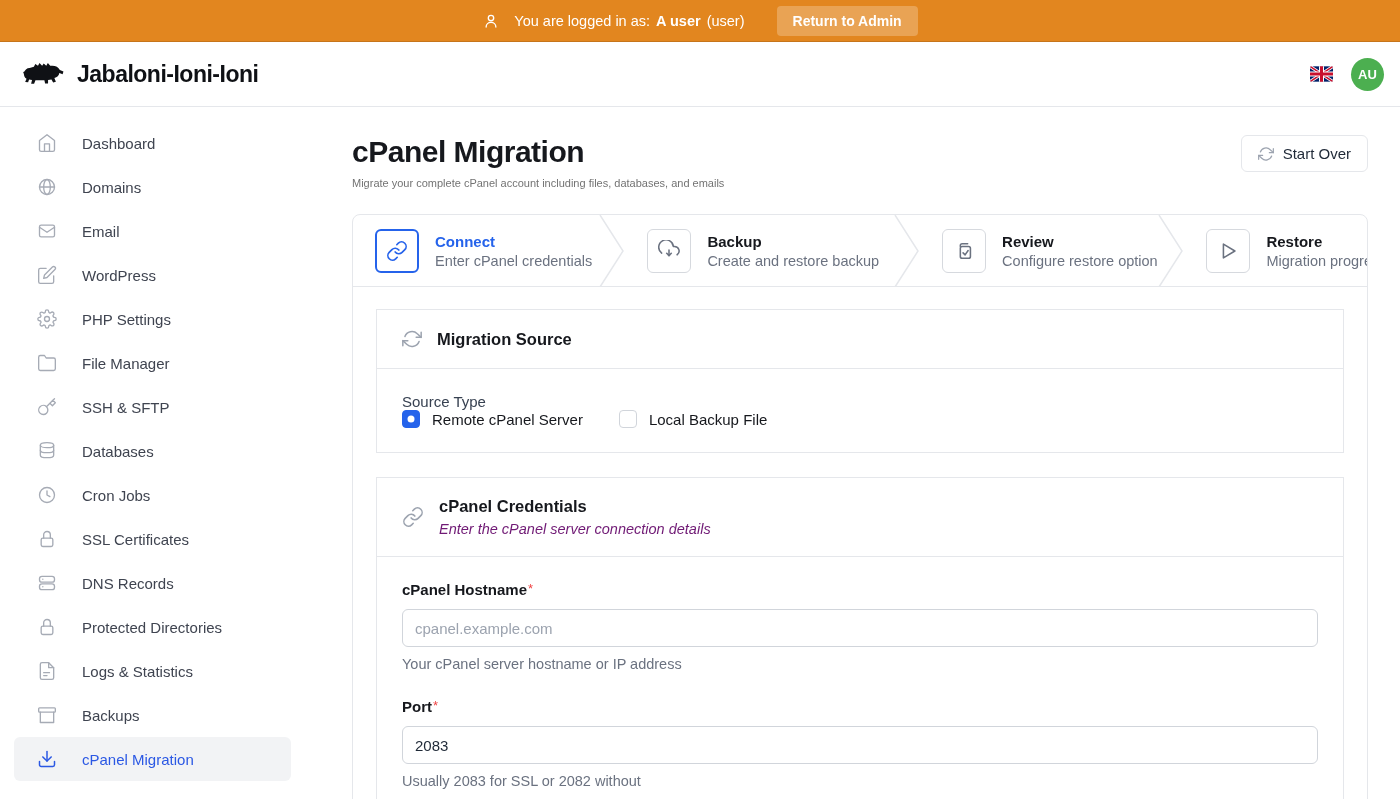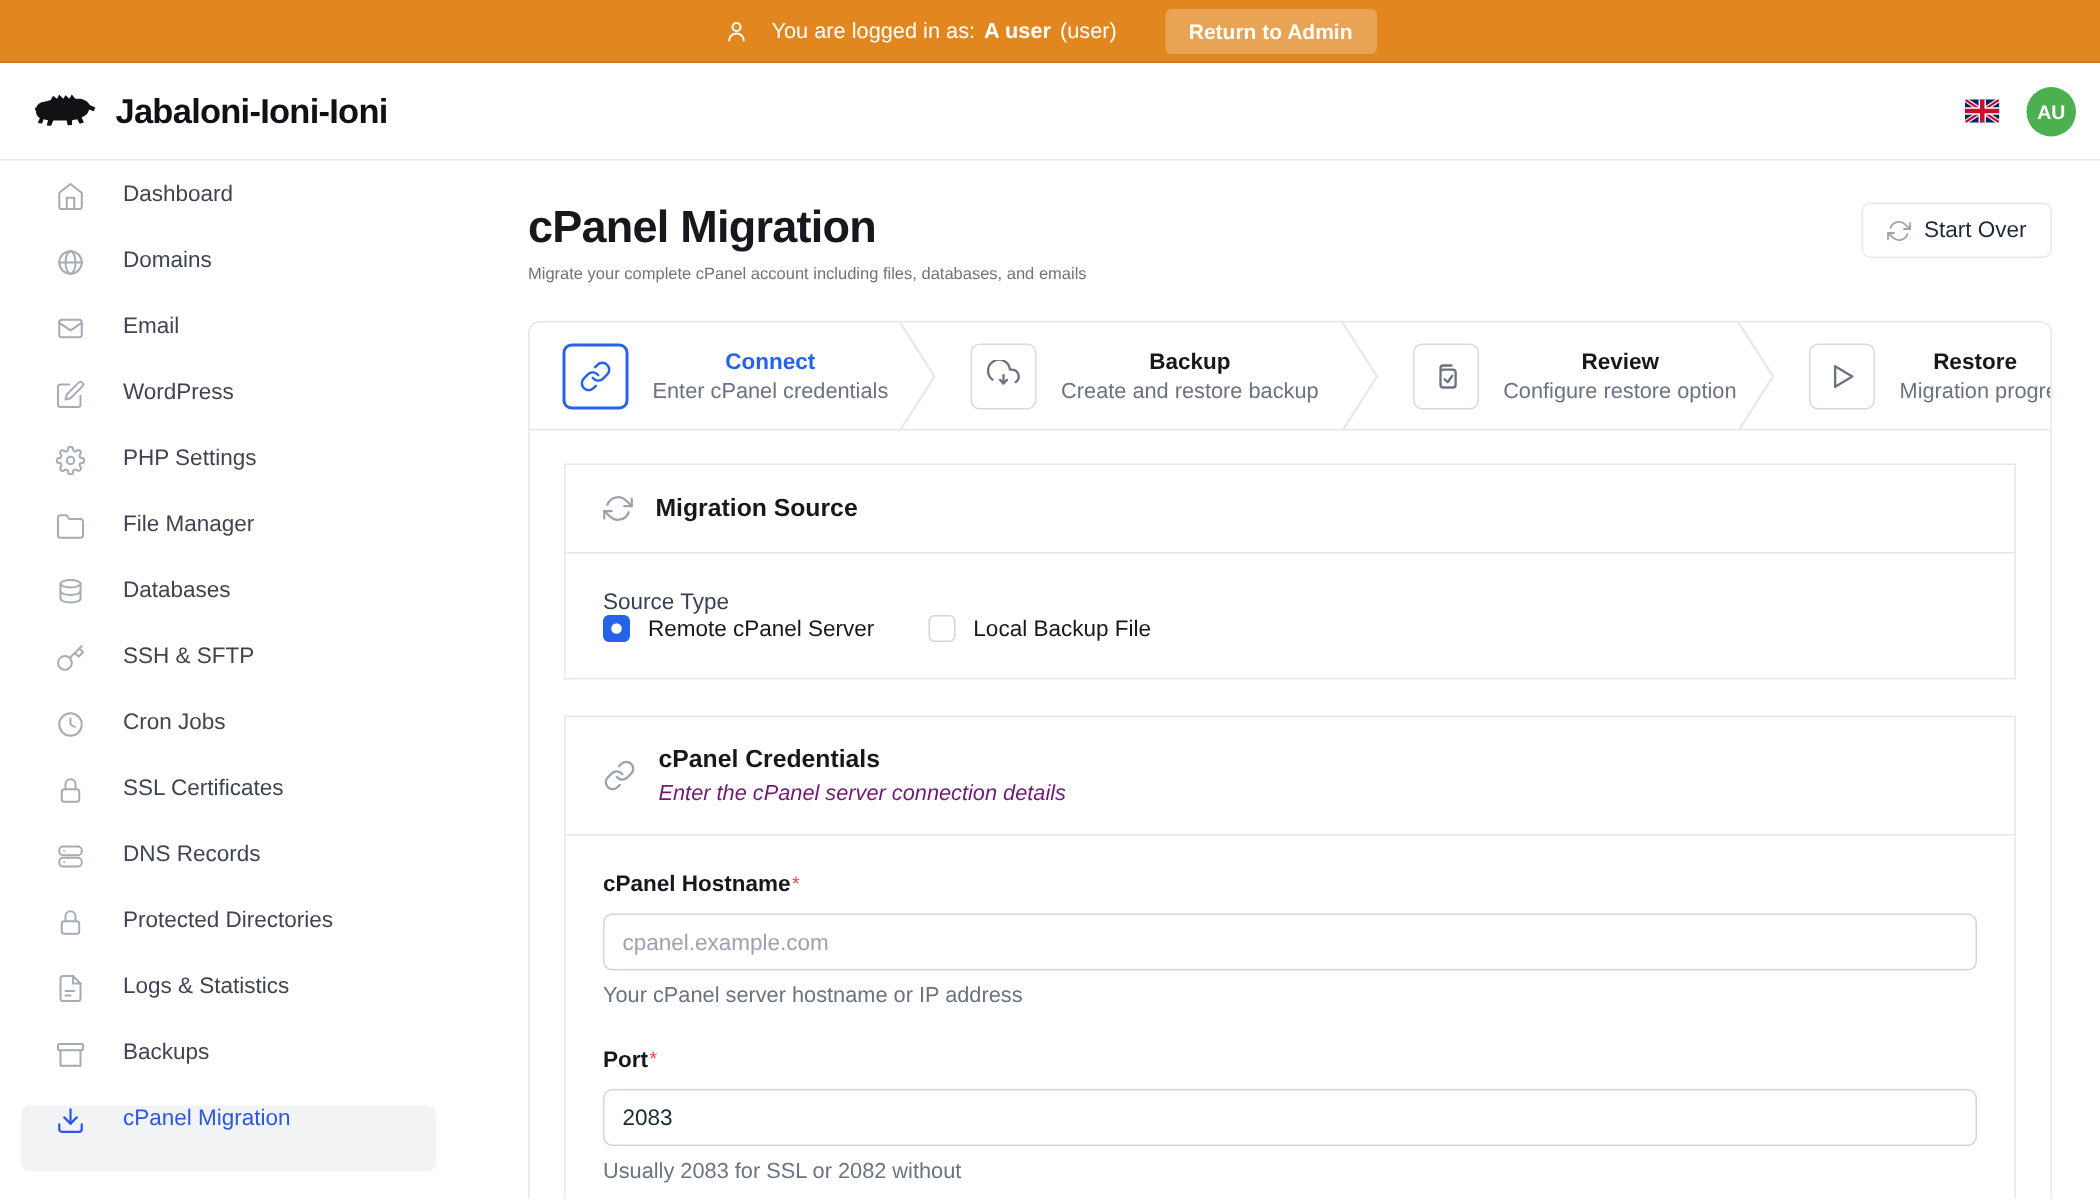--- a/index.html
+++ b/index.html
@@ -22,21 +22,21 @@
   .brand { display:flex; align-items:center; gap:13px; }
   .brand-name { font-size:23px; font-weight:800; letter-spacing:-0.5px; color:#0F1115; }
   .header-right { display:flex; align-items:center; gap:18px; }
   .flag { width:23px; height:16px; border-radius:2px; overflow:hidden; display:block; cursor:pointer; }
   .avatar { width:33px; height:33px; border-radius:50%; background:#4CAF50; color:#fff; font-size:13px;
             font-weight:700; display:flex; align-items:center; justify-content:center; cursor:pointer; }
 
   
   .shell { display:flex; height:692px; }
   .sidebar { width:305px; flex:0 0 305px; padding:14px 14px 0 14px; overflow:hidden; }
-  .side-item { display:flex; gap:25px; height:44px; padding:0 0 0 23px;
+  .side-item { display:flex; align-items:center; gap:25px; height:44px; padding:0 0 0 23px;
                border-radius:6px; cursor:pointer; color:#3F4450; font-size:15px; }
   .side-item .sicon { color:#A6ABB5; display:flex; }
   .side-item.active { background:#F2F3F5; color:#2B58E4; font-weight:500; }
   .side-item.active .sicon { color:#2B58E4; }
 
   .main { flex:1; padding:28px 32px 0 47px; overflow:hidden; }
   .title-row { display:flex; justify-content:space-between; align-items:flex-start; }
   .page-title { font-size:30px; font-weight:700; letter-spacing:-0.5px; color:#16181D; }
   .page-subtitle { margin-top:8px; font-size:11px; color:#737373; }
   .startover-btn { display:flex; align-items:center; gap:9px; background:#fff; border:1px solid #E5E7EB;
@@ -46,21 +46,21 @@
 
   
   .outer-card { margin-top:25px; border:1px solid #E5E7EB; border-radius:8px; min-height:560px;
                 background:#fff; overflow:hidden; }
   .stepper { display:flex; height:72px; border-bottom:1px solid #E5E7EB; align-items:stretch; }
   .step { display:flex; align-items:center; gap:16px; padding:0 0 0 22px; min-width:0; overflow:hidden; }
   .step1 { flex:0 0 24.3%; } .step2 { flex:0 0 26.5%; } .step3 { flex:0 0 23.5%; } .step4 { flex:1; }
   .step-box { width:44px; height:44px; flex:0 0 44px; border:1.5px solid #D6D9DE; border-radius:6px;
               display:flex; align-items:center; justify-content:center; color:#6B7280; }
   .step.current .step-box { border:2px solid #2563EB; color:#2563EB; }
-  .step-texts { min-width:0;text-align:center; }
+  .step-texts { min-width:0; }
   .step-title { font-size:15px; font-weight:600; color:#16181D; white-space:nowrap; }
   .step.current .step-title { color:#2563EB; }
   .step-sub { margin-top:3px; font-size:14.5px; color:#6B7280; white-space:nowrap; }
   .chev { height:72px; flex:0 0 26px; }
 
   .outer-body { padding:22px 23px; }
 
   
   .inner-card { border:1px solid #E5E7EB; border-radius:0; background:#fff; }
   .inner-card + .inner-card { margin-top:24px; }
@@ -186,34 +186,34 @@
       <span class="sicon">
           <svg width="20" height="20" viewBox="0 0 24 24" fill="none" stroke="currentColor" stroke-width="1.6" stroke-linecap="round" stroke-linejoin="round">
             <path d="M22 19a2 2 0 0 1-2 2H4a2 2 0 0 1-2-2V5a2 2 0 0 1 2-2h5l2 3h9a2 2 0 0 1 2 2z"></path>
           </svg>
         </span>
       <span>File Manager</span>
     </div>
     <div class="side-item">
       <span class="sicon">
           <svg width="20" height="20" viewBox="0 0 24 24" fill="none" stroke="currentColor" stroke-width="1.6" stroke-linecap="round" stroke-linejoin="round">
+            <path d="M21 2l-2 2m-7.61 7.61a5.5 5.5 0 1 1-7.778 7.778 5.5 5.5 0 0 1 7.777-7.777zm0 0L15.5 7.5m0 0l3 3L22 7l-3-3m-3.5 3.5L19 4"></path>
+          </svg>
+        </span>
+      <span>SSH &amp; SFTP</span>
+    </div>
+    <div class="side-item">
+      <span class="sicon">
+          <svg width="20" height="20" viewBox="0 0 24 24" fill="none" stroke="currentColor" stroke-width="1.6" stroke-linecap="round" stroke-linejoin="round">
             <ellipse cx="12" cy="5" rx="8" ry="3"></ellipse>
             <path d="M4 5v6c0 1.66 3.58 3 8 3s8-1.34 8-3V5"></path>
             <path d="M4 11v6c0 1.66 3.58 3 8 3s8-1.34 8-3v-6"></path>
           </svg>
         </span>
       <span>Databases</span>
-    </div>
-    <div class="side-item">
-      <span class="sicon">
-          <svg width="20" height="20" viewBox="0 0 24 24" fill="none" stroke="currentColor" stroke-width="1.6" stroke-linecap="round" stroke-linejoin="round">
-            <path d="M21 2l-2 2m-7.61 7.61a5.5 5.5 0 1 1-7.778 7.778 5.5 5.5 0 0 1 7.777-7.777zm0 0L15.5 7.5m0 0l3 3L22 7l-3-3m-3.5 3.5L19 4"></path>
-          </svg>
-        </span>
-      <span>SSH &amp; SFTP</span>
     </div>
     <div class="side-item">
       <span class="sicon">
           <svg width="20" height="20" viewBox="0 0 24 24" fill="none" stroke="currentColor" stroke-width="1.6" stroke-linecap="round" stroke-linejoin="round">
             <circle cx="12" cy="12" r="9"></circle>
             <path d="M12 7v5l3.5 2"></path>
           </svg>
         </span>
       <span>Cron Jobs</span>
     </div>

